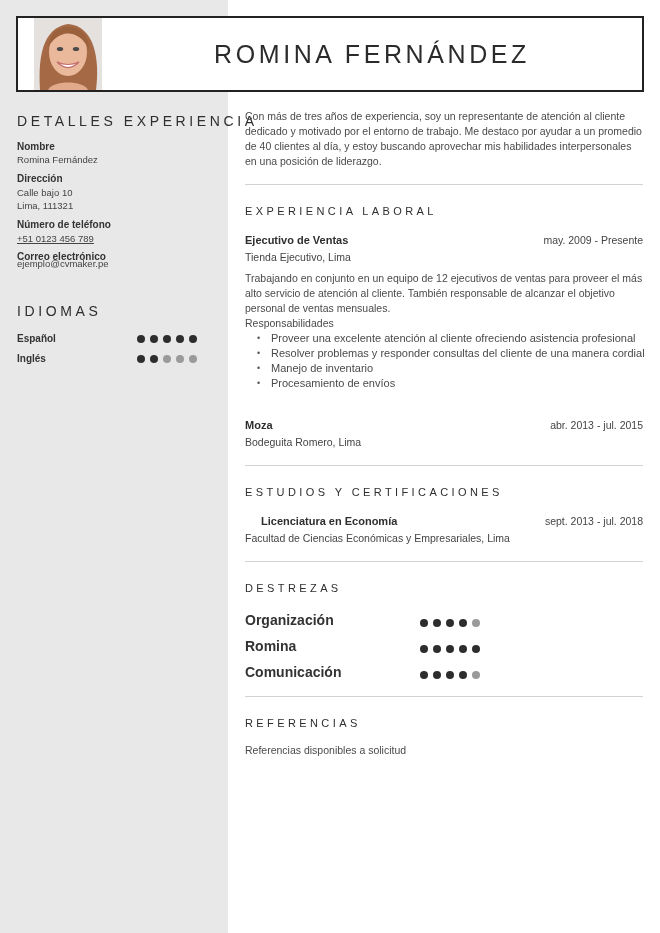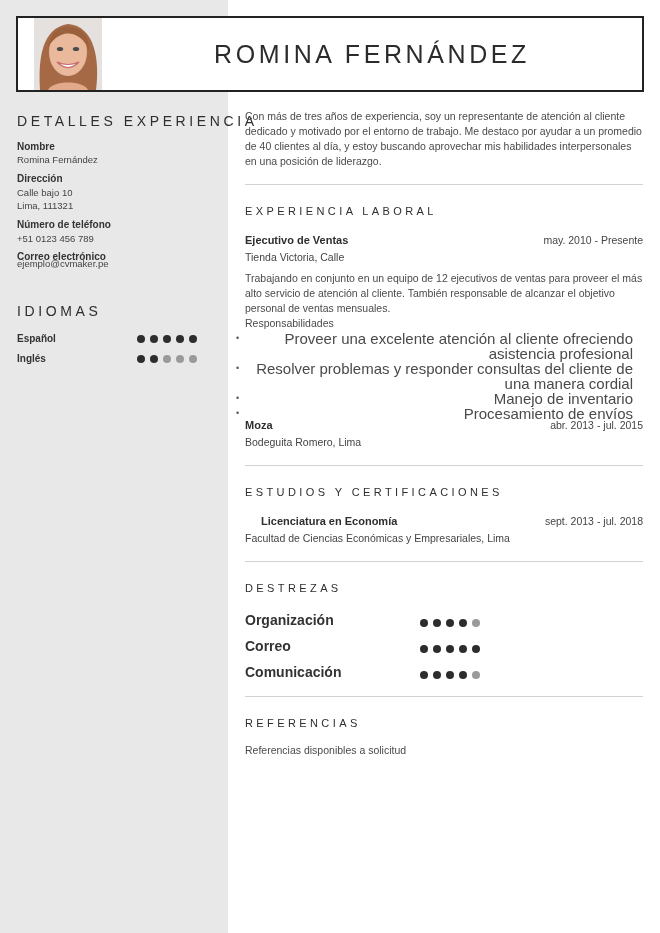--- a/index.html
+++ b/index.html
@@ -40,21 +40,21 @@
   }
   .dots { position: absolute; display: flex; gap: 5px; }
   .dot { width: 8px; height: 8px; border-radius: 50%; background: #2d2d2d; }
   .dot.off { background: #9a9a9a; }
   .main-text { position: absolute; left: 245px; width: 398px; font-size: 10.5px; color: #4a4a4a; line-height: 15px; }
   .main-title { position: absolute; left: 245px; font-size: 11px; letter-spacing: 3.4px; color: #2e2e2e; }
   .divider { position: absolute; left: 245px; width: 398px; height: 1px; background: #d2d2d2; }
   .job-title { position: absolute; left: 245px; font-size: 11px; font-weight: 700; color: #2e2e2e; }
   .job-date { position: absolute; right: 17px; font-size: 10.5px; color: #444; text-align: right; }
   .job-org { position: absolute; left: 245px; font-size: 10.5px; color: #444; }
-  .bullets { position: absolute; left: 235px; width: 398px; list-style: none; font-size: 15px; color: #4a4a4a; line-height: 15px; text-align: right; }
+  .bullets { position: absolute; left: 256px; width: 398px; list-style: none; font-size: 11px; color: #4a4a4a; line-height: 15px; }
   .bullets li { position: relative; padding-left: 15px; }
   .bullets li::before { content: "•"; position: absolute; left: 1px; top: 0; font-size: 9px; color: #555; }
   .skill-label { position: absolute; left: 245px; font-size: 14px; font-weight: 700; color: #333; }
 </style>
 </head>
 <body>
 
 <div class="sidebar"></div>
 
 <div class="header-box">
@@ -76,21 +76,21 @@
 <div class="side-section-title" style="top:113px;">DETALLES EXPERIENCIA</div>
 
 <div class="side-label" style="top:141px;">Nombre</div>
 <div class="side-value" style="top:153px;">Romina Fernández</div>
 
 <div class="side-label" style="top:173px;text-align:right;">Dirección</div>
 <div class="side-value" style="top:186px;">Calle bajo 10</div>
 <div class="side-value" style="top:199px;">Lima, 111321</div>
 
 <div class="side-label" style="top:219px;">Número de teléfono</div>
-<div class="side-value" style="top:232px;">+51 0123 456 789</div>
+<div class="side-value" style="top:232px;text-decoration:underline;">+51 0123 456 789</div>
 
 <div class="side-label" style="top:251px;">Correo electrónico</div>
 <div class="side-value" style="top:257px;">ejemplo@cvmaker.pe</div>
 
 <div class="side-section-title" style="top:303px;">IDIOMAS</div>
 
 <div class="side-label" style="top:333px;">Español</div>
 <div class="dots" style="left:137px; top:335px;">
   <span class="dot"></span>
   <span class="dot"></span>
@@ -107,22 +107,22 @@
   <span class="dot off"></span>
   <span class="dot off"></span>
 </div>
 
 <div class="main-text" style="top:109px;">Con más de tres años de experiencia, soy un representante de atención al cliente dedicado y motivado por el entorno de trabajo. Me destaco por ayudar a un promedio de 40 clientes al día, y estoy buscando aprovechar mis habilidades interpersonales en una posición de liderazgo.</div>
 <div class="divider" style="top:184px;"></div>
 
 <div class="main-title" style="top:205px;">EXPERIENCIA LABORAL</div>
 
 <div class="job-title" style="top:234px;">Ejecutivo de Ventas</div>
-<div class="job-date" style="top:234px;">may. 2010 - Presente</div>
-<div class="job-org" style="top:251px;">Tienda Victoria, Calle</div>
+<div class="job-date" style="top:234px;">may. 2009 - Presente</div>
+<div class="job-org" style="top:251px;">Tienda Ejecutivo, Lima</div>
 <div class="main-text" style="top:271px;">Trabajando en conjunto en un equipo de 12 ejecutivos de ventas para proveer el más alto servicio de atención al cliente. También responsable de alcanzar el objetivo personal de ventas mensuales.</div>
 <div class="main-text" style="top:316px;">Responsabilidades</div>
 <ul class="bullets" style="top:331px;">
   <li>Proveer una excelente atención al cliente ofreciendo asistencia profesional</li>
   <li>Resolver problemas y responder consultas del cliente de una manera cordial</li>
   <li>Manejo de inventario</li>
   <li>Procesamiento de envíos</li>
 </ul>
 
 <div class="job-title" style="top:419px;">Moza</div>
@@ -142,21 +142,21 @@
 
 <div class="skill-label" style="top:612px;">Organización</div>
 <div class="dots" style="left:420px; top:619px;">
   <span class="dot"></span>
   <span class="dot"></span>
   <span class="dot"></span>
   <span class="dot"></span>
   <span class="dot off"></span>
 </div>
 
-<div class="skill-label" style="top:638px;">Correo</div>
+<div class="skill-label" style="top:638px;">Romina</div>
 <div class="dots" style="left:420px; top:645px;">
   <span class="dot"></span>
   <span class="dot"></span>
   <span class="dot"></span>
   <span class="dot"></span>
   <span class="dot"></span>
 </div>
 
 <div class="skill-label" style="top:664px;">Comunicación</div>
 <div class="dots" style="left:420px; top:671px;">

